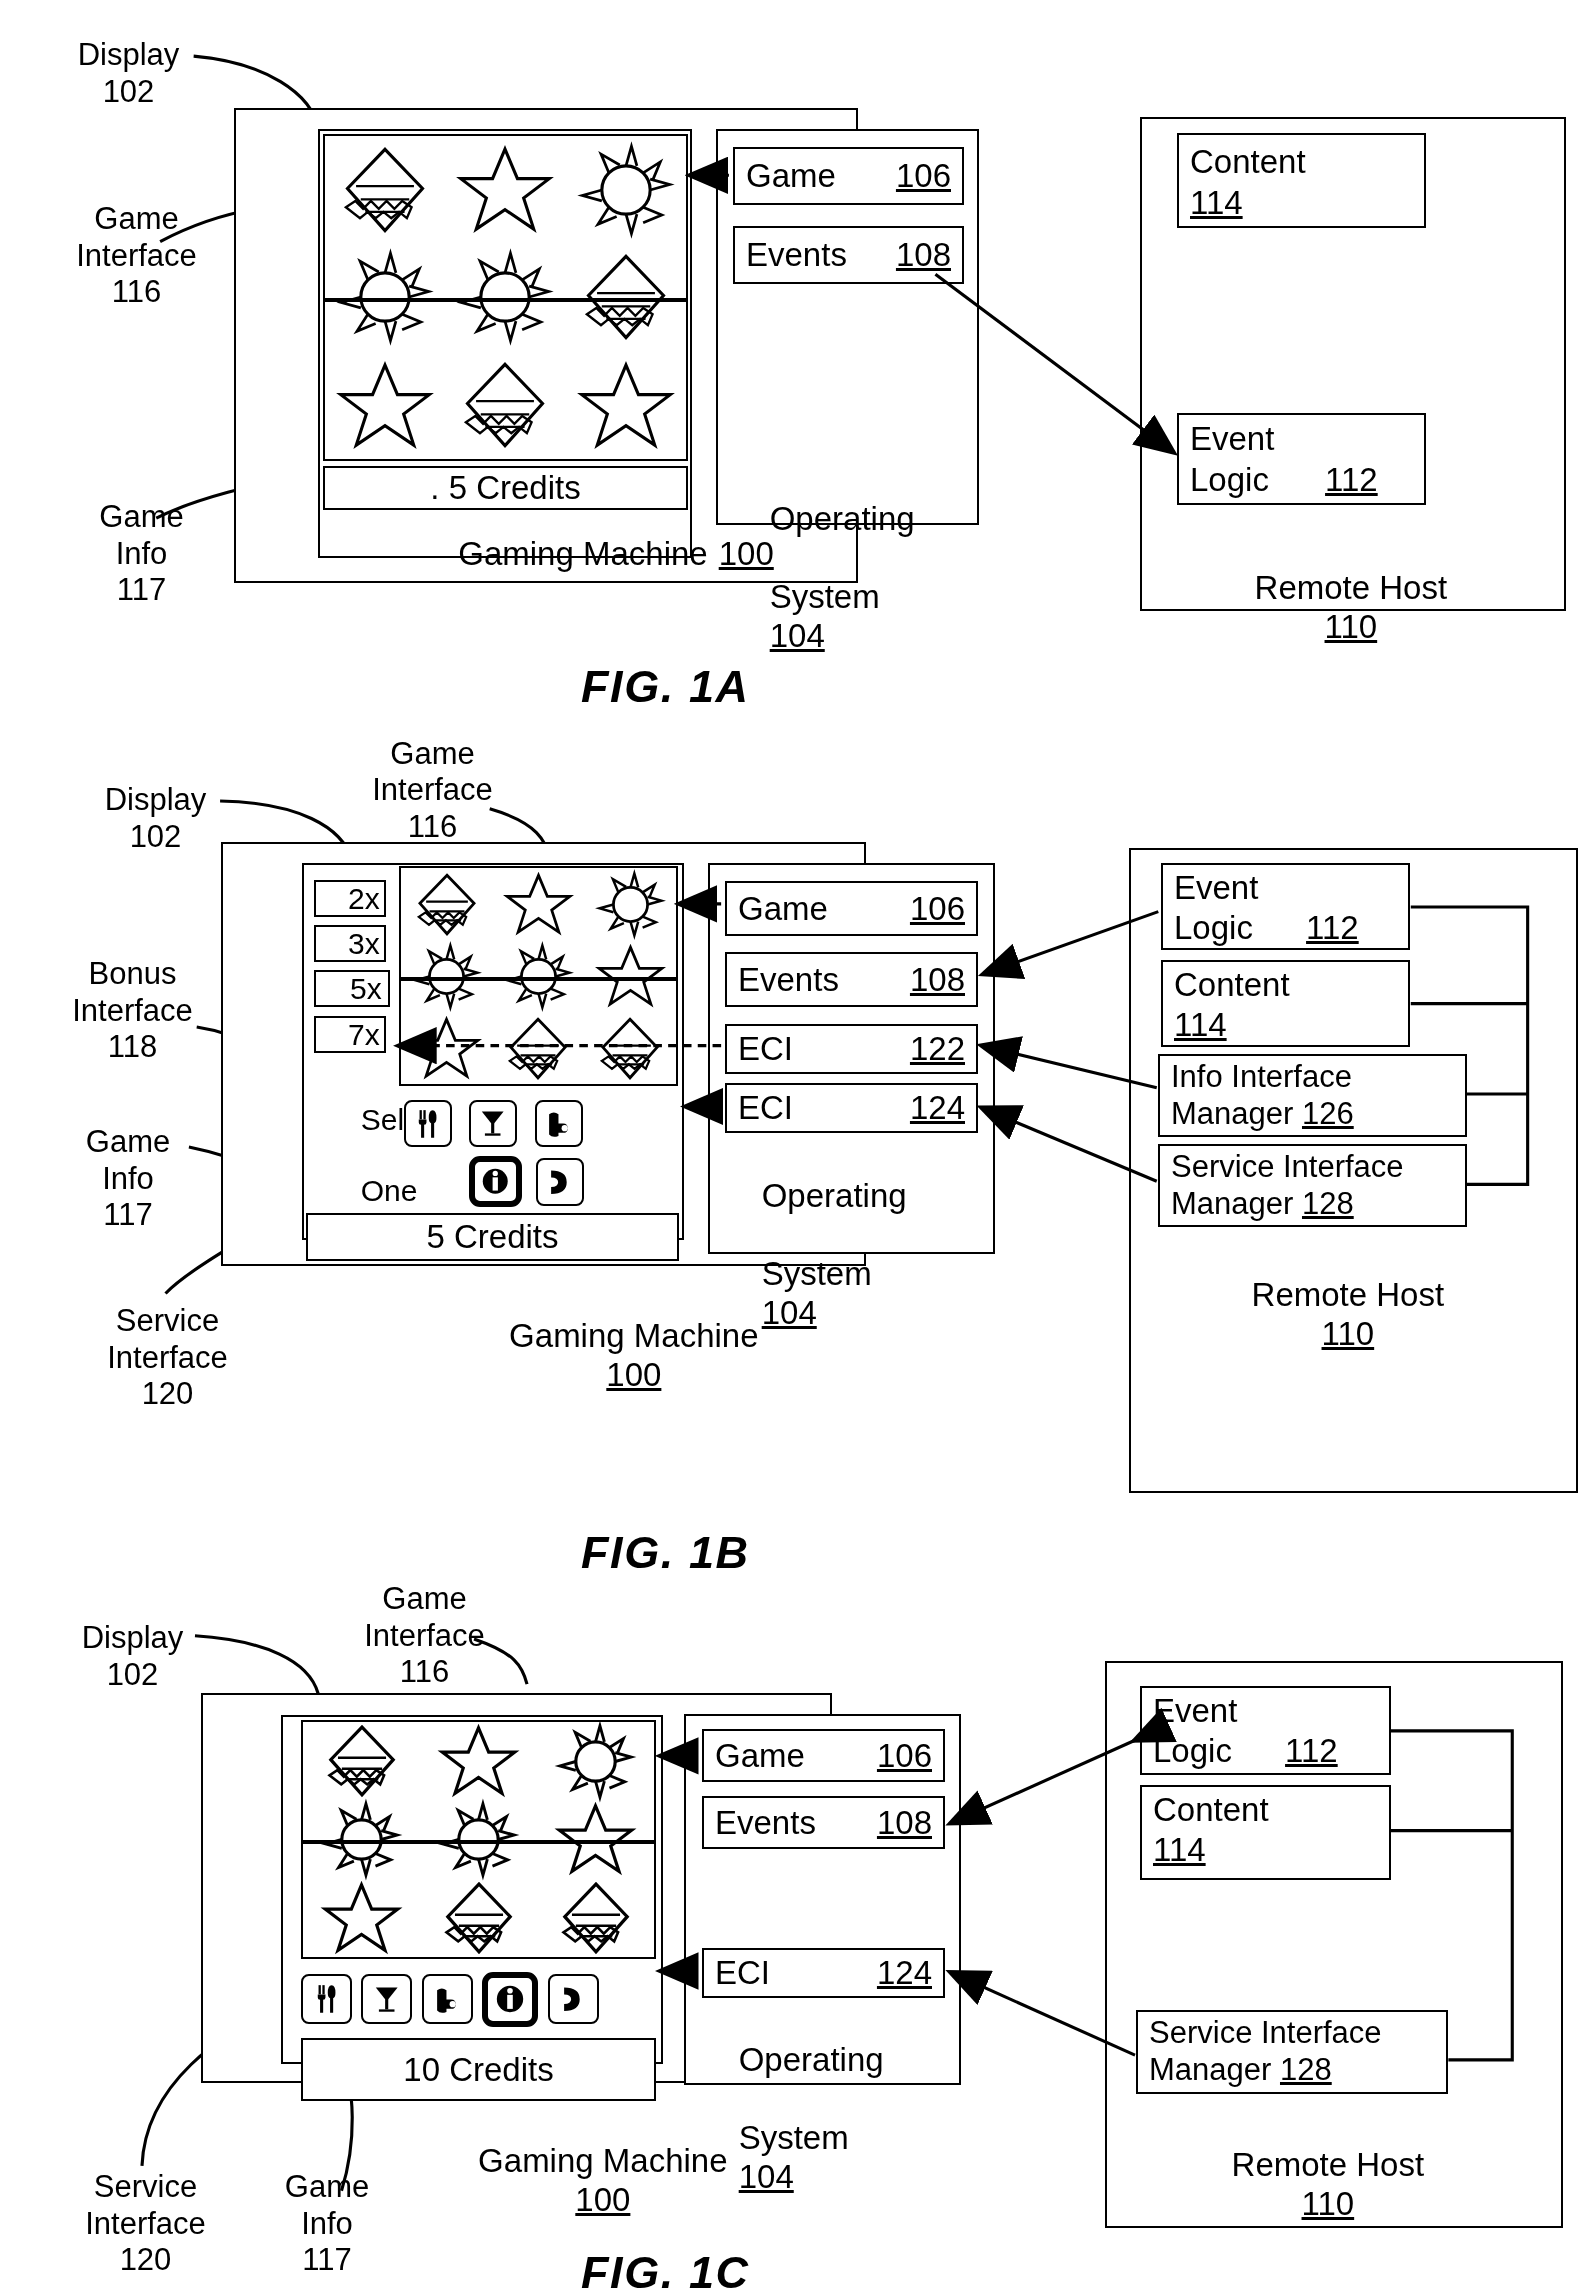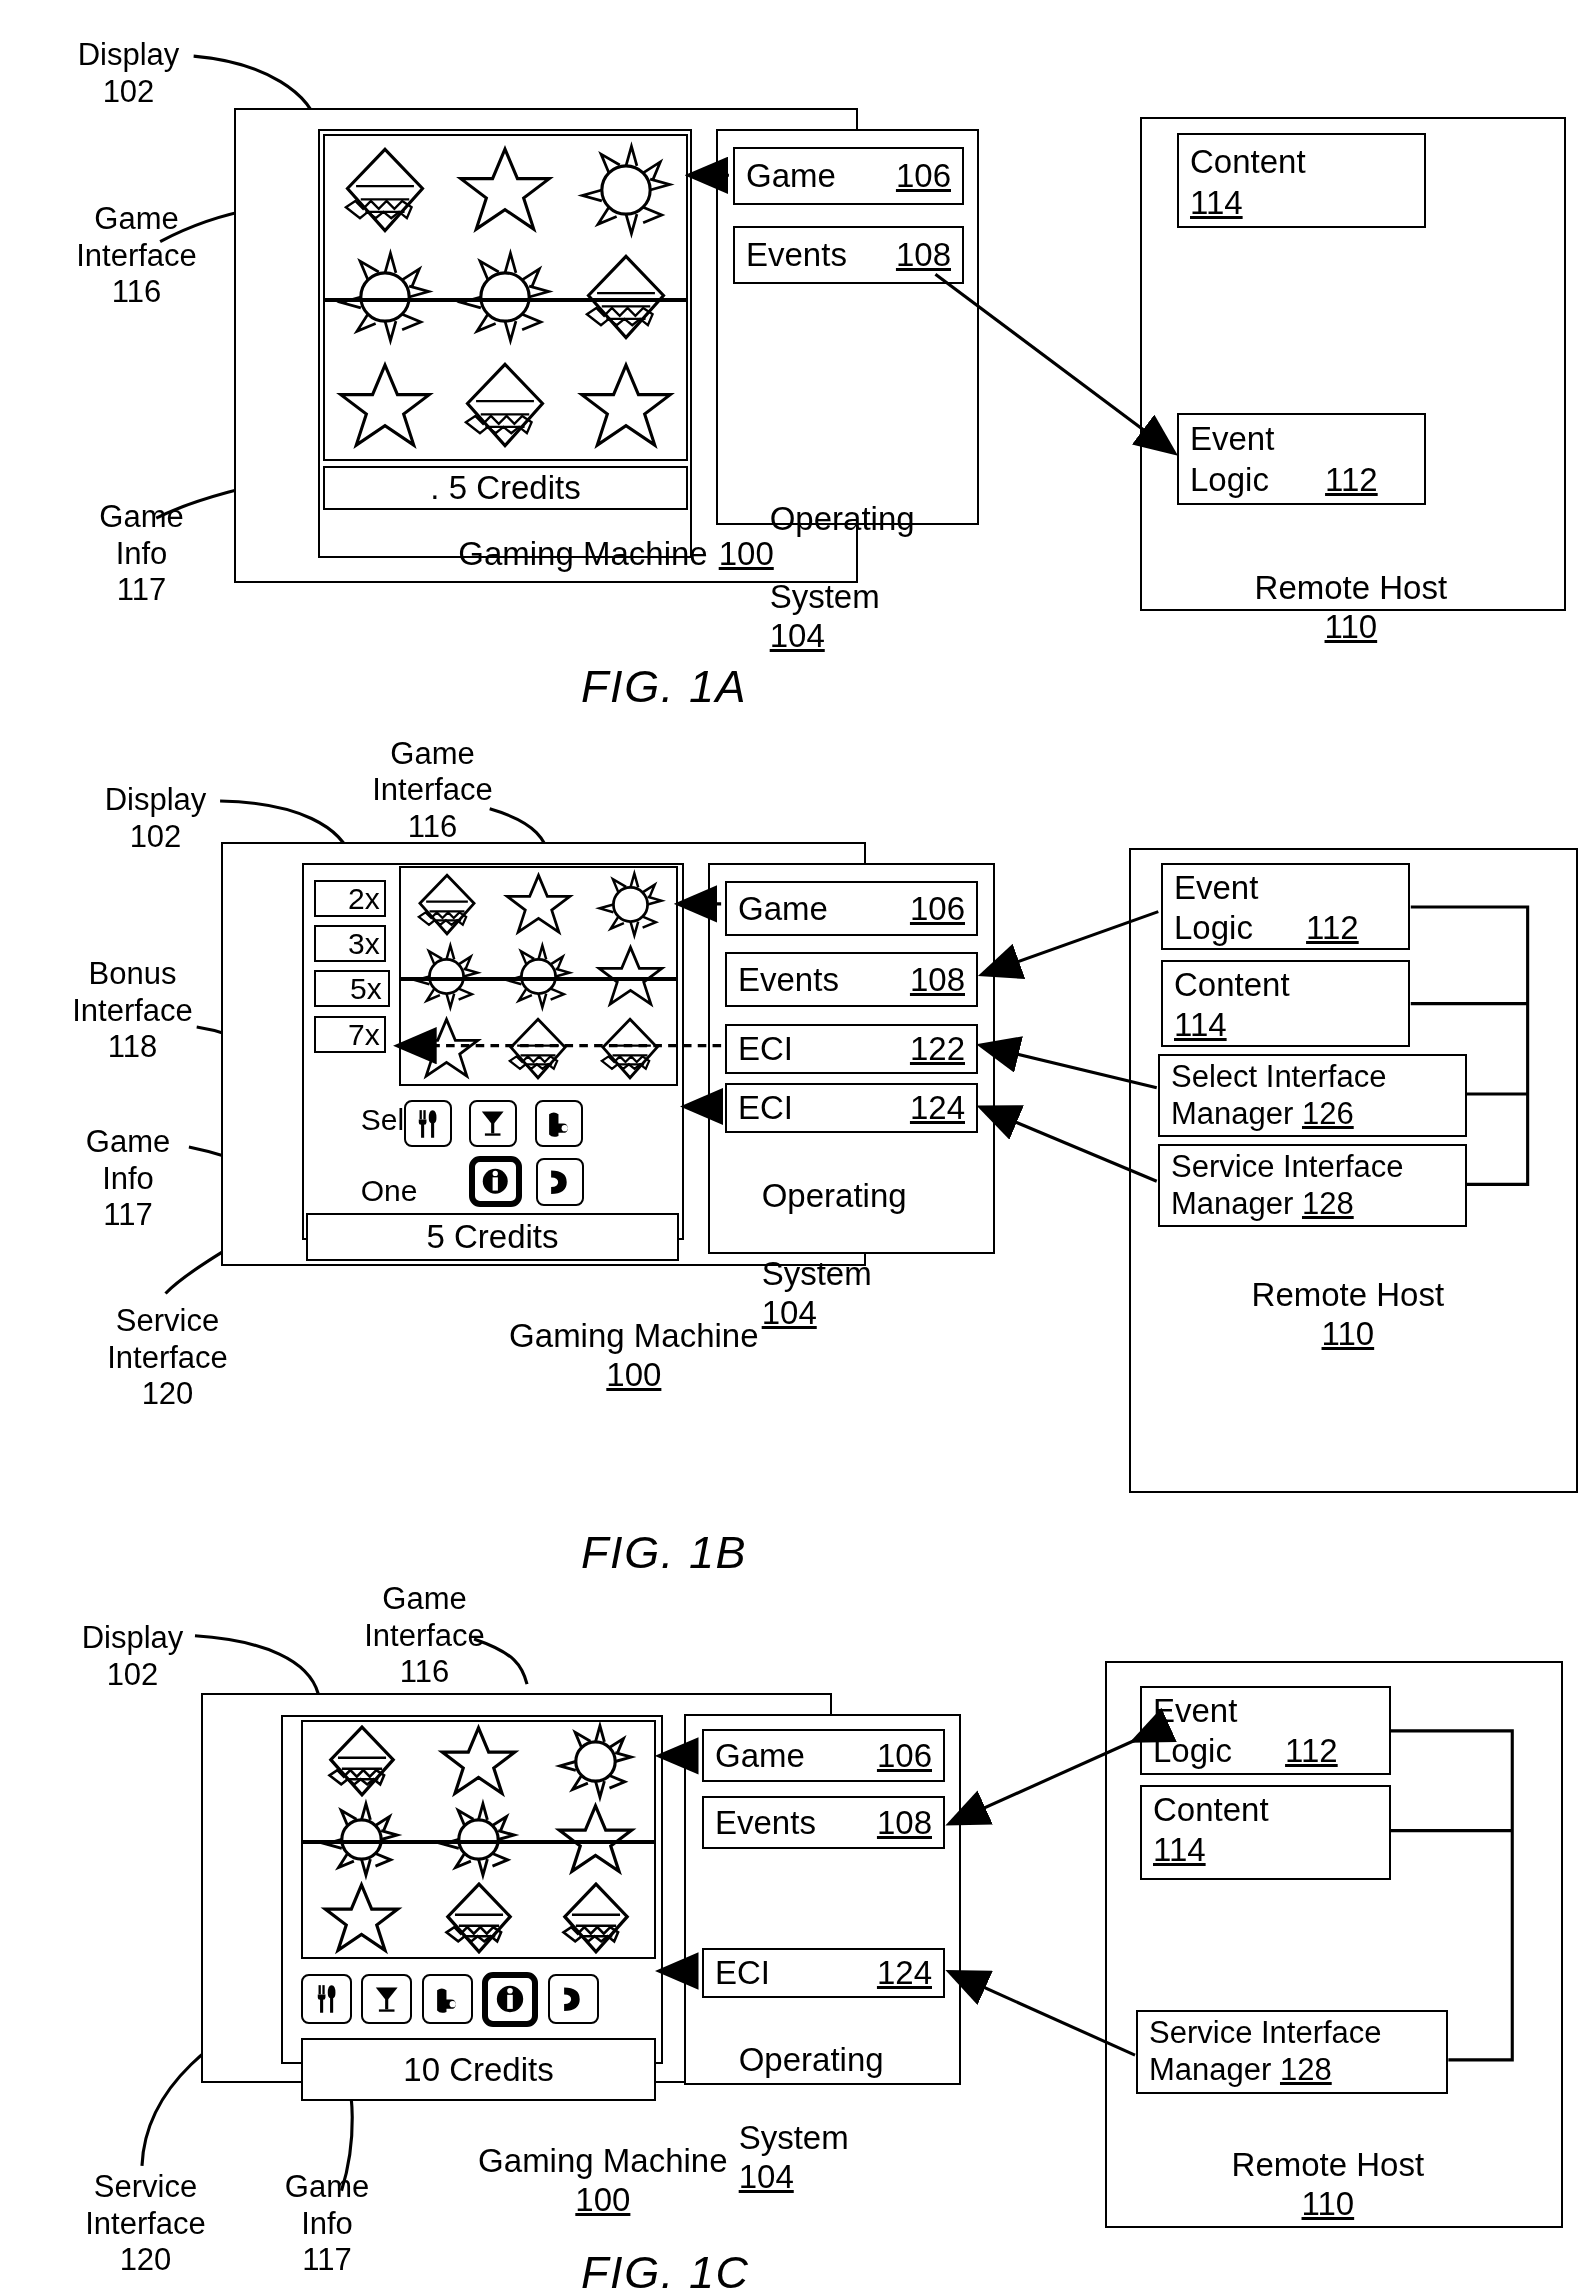--- a/index.html
+++ b/index.html
@@ -2,21 +2,21 @@
 <html style="font-size:12.5px"><head>
 <meta charset="utf-8">
 <style>
   html,body{margin:0;padding:0;background:#fff;}
   body{width:1595px;height:2295px;position:relative;
        font-family:"Liberation Sans",sans-serif;color:#000;}
   .fig{position:absolute;}
   
   .bx{position:absolute;border:2.3px solid #000;background:#fff;box-sizing:border-box;}
   .lbl{position:absolute;text-align:center;line-height:1.18;white-space:pre;}
-  .cap{position:absolute;font-style:italic;font-weight:normal;letter-spacing:1.6px;}
+  .cap{position:absolute;font-style:italic;font-weight:bold;letter-spacing:1.6px;}
   .t38{font-size:30px;}
   .t40{font-size:31px;}
   .t42{font-size:33px;}
   .ul{text-decoration:underline;}
   .ctr{display:flex;align-items:center;justify-content:center;}
   .sb{display:flex;align-items:center;justify-content:space-between;}
   .pad{padding:0 11px;box-sizing:border-box;}
   svg{display:block;overflow:visible;}
   .reel{position:absolute;border:2.3px solid #000;box-sizing:border-box;background:#fff;}
   .symgrid{position:absolute;display:grid;grid-template-columns:1fr 1fr 1fr;
@@ -393,21 +393,21 @@
     </div>
   </div>
   <div class="bx pad t42" style="left:1161px;top:212px;width:249px;height:87px;">
     <div style="line-height:1.22;padding-top:3.1px;width:100%;">
       <span>Content</span><br>
       <span class="ul">114</span>
     </div>
   </div>
   <div class="bx pad t40" style="left:1158px;top:306px;width:309px;height:83px;">
     <div style="line-height:1.22;padding-top:1.6px;width:100%;">
-      <span>Select Interface</span><br>
+      <span>Info Interface</span><br>
       <span>Manager</span>
       <span class="ul">126</span>
     </div>
   </div>
   <div class="bx pad t40" style="left:1158px;top:396px;width:309px;height:83px;">
     <div style="line-height:1.22;padding-top:1.6px;width:100%;">
       <span>Service Interface</span><br>
       <span>Manager</span>
       <span class="ul">128</span>
     </div>

